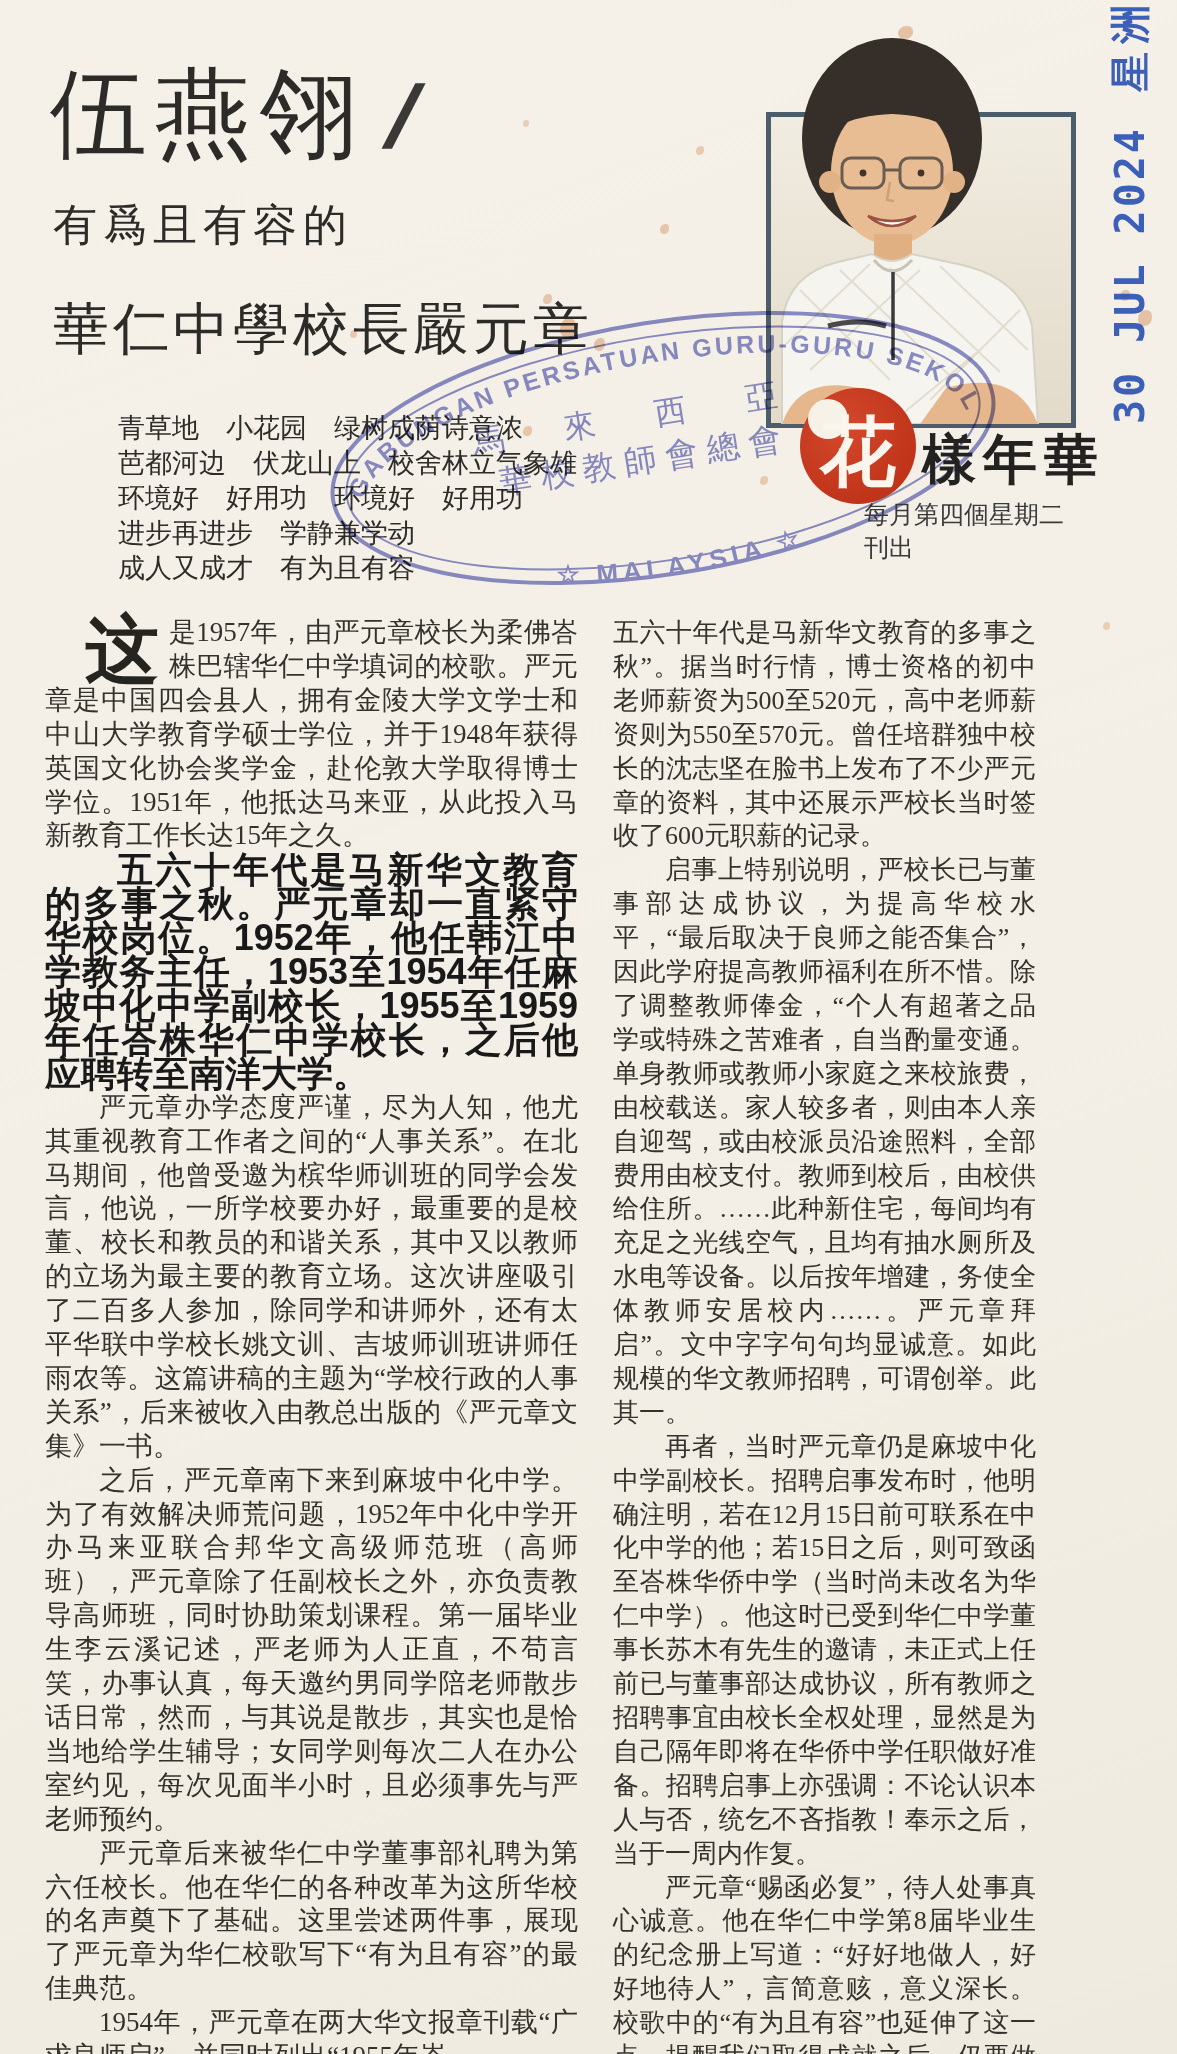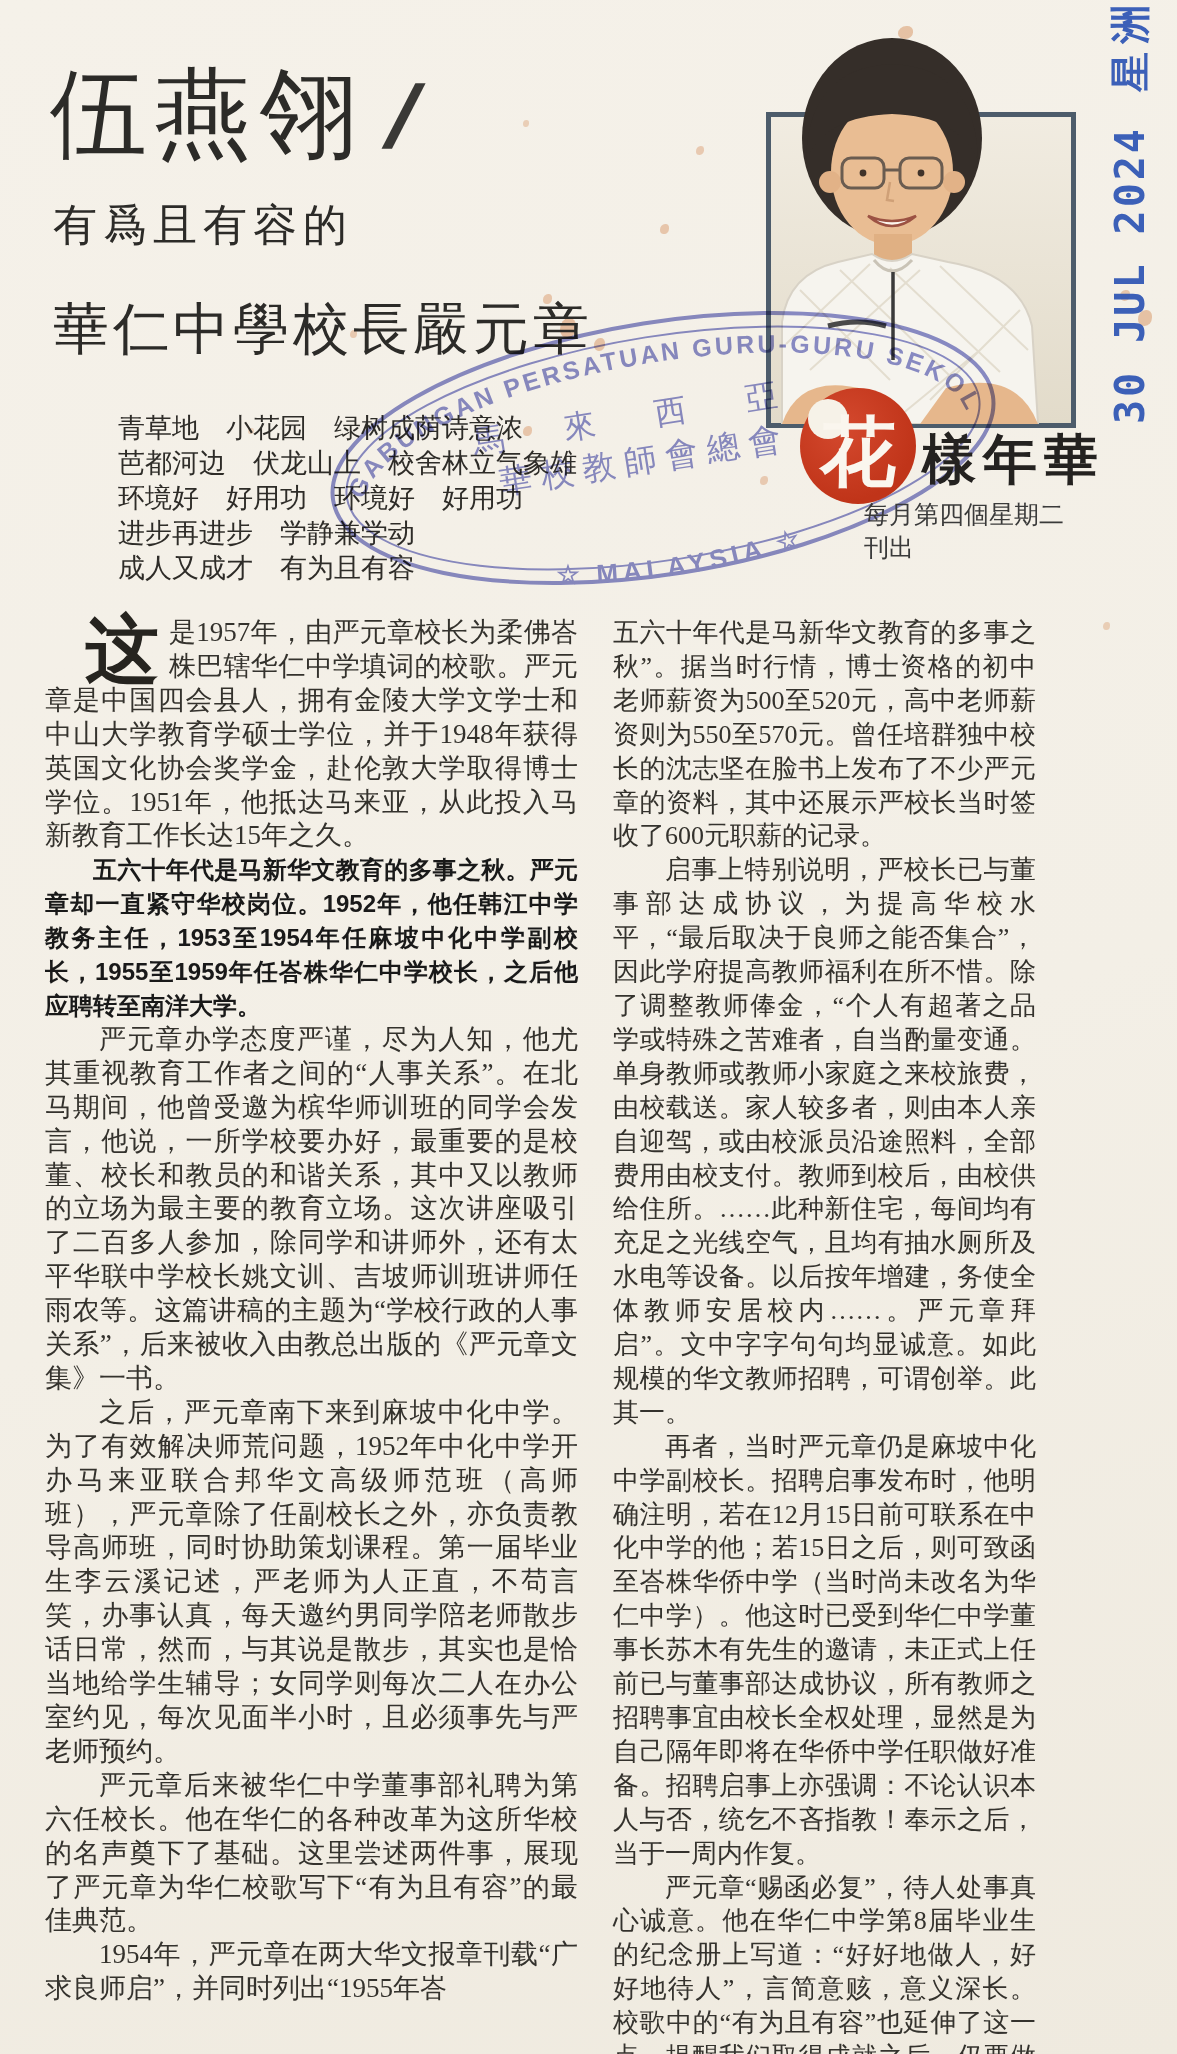--- a/index.html
+++ b/index.html
@@ -20,21 +20,21 @@
   
   .col{text-align:justify;color:#34322d;}
   #colL{left:45px;top:616px;width:533px;font-size:27px;line-height:33.9px;}
   #colR{left:613px;top:616px;width:423px;font-size:26px;line-height:33.9px;}
   .para{margin:0;text-indent:2em;}
   .para.noindent{text-indent:0;}
   .para.dc{text-indent:0;}
   .dropcap{float:left;font-size:74px;line-height:64px;font-weight:700;color:#26241f;
            margin:2px 10px 0 40px;}
   .boldpara{font-family:"Liberation Sans","DejaVu Sans",sans-serif;font-weight:700;color:#191919;
-            font-size:24px;}
+            font-size:36px;}
   
   #photoFrame{left:766px;top:112px;width:300px;height:306px;border:5px solid #4d5c6b;
               background:linear-gradient(#f1ece1,#e2dbca);z-index:2;}
   #personSvg{left:770px;top:20px;width:304px;height:404px;z-index:3;}
   
   #orgStamp{left:313px;top:308px;width:700px;height:280px;transform:rotate(-9deg);
             z-index:4;opacity:.78;mix-blend-mode:multiply;}
   
   #logoCircle{left:800px;top:388px;width:116px;height:116px;border-radius:50%;
               background:radial-gradient(circle at 38% 35%,#d4492e,#c03419 70%);z-index:5;}

